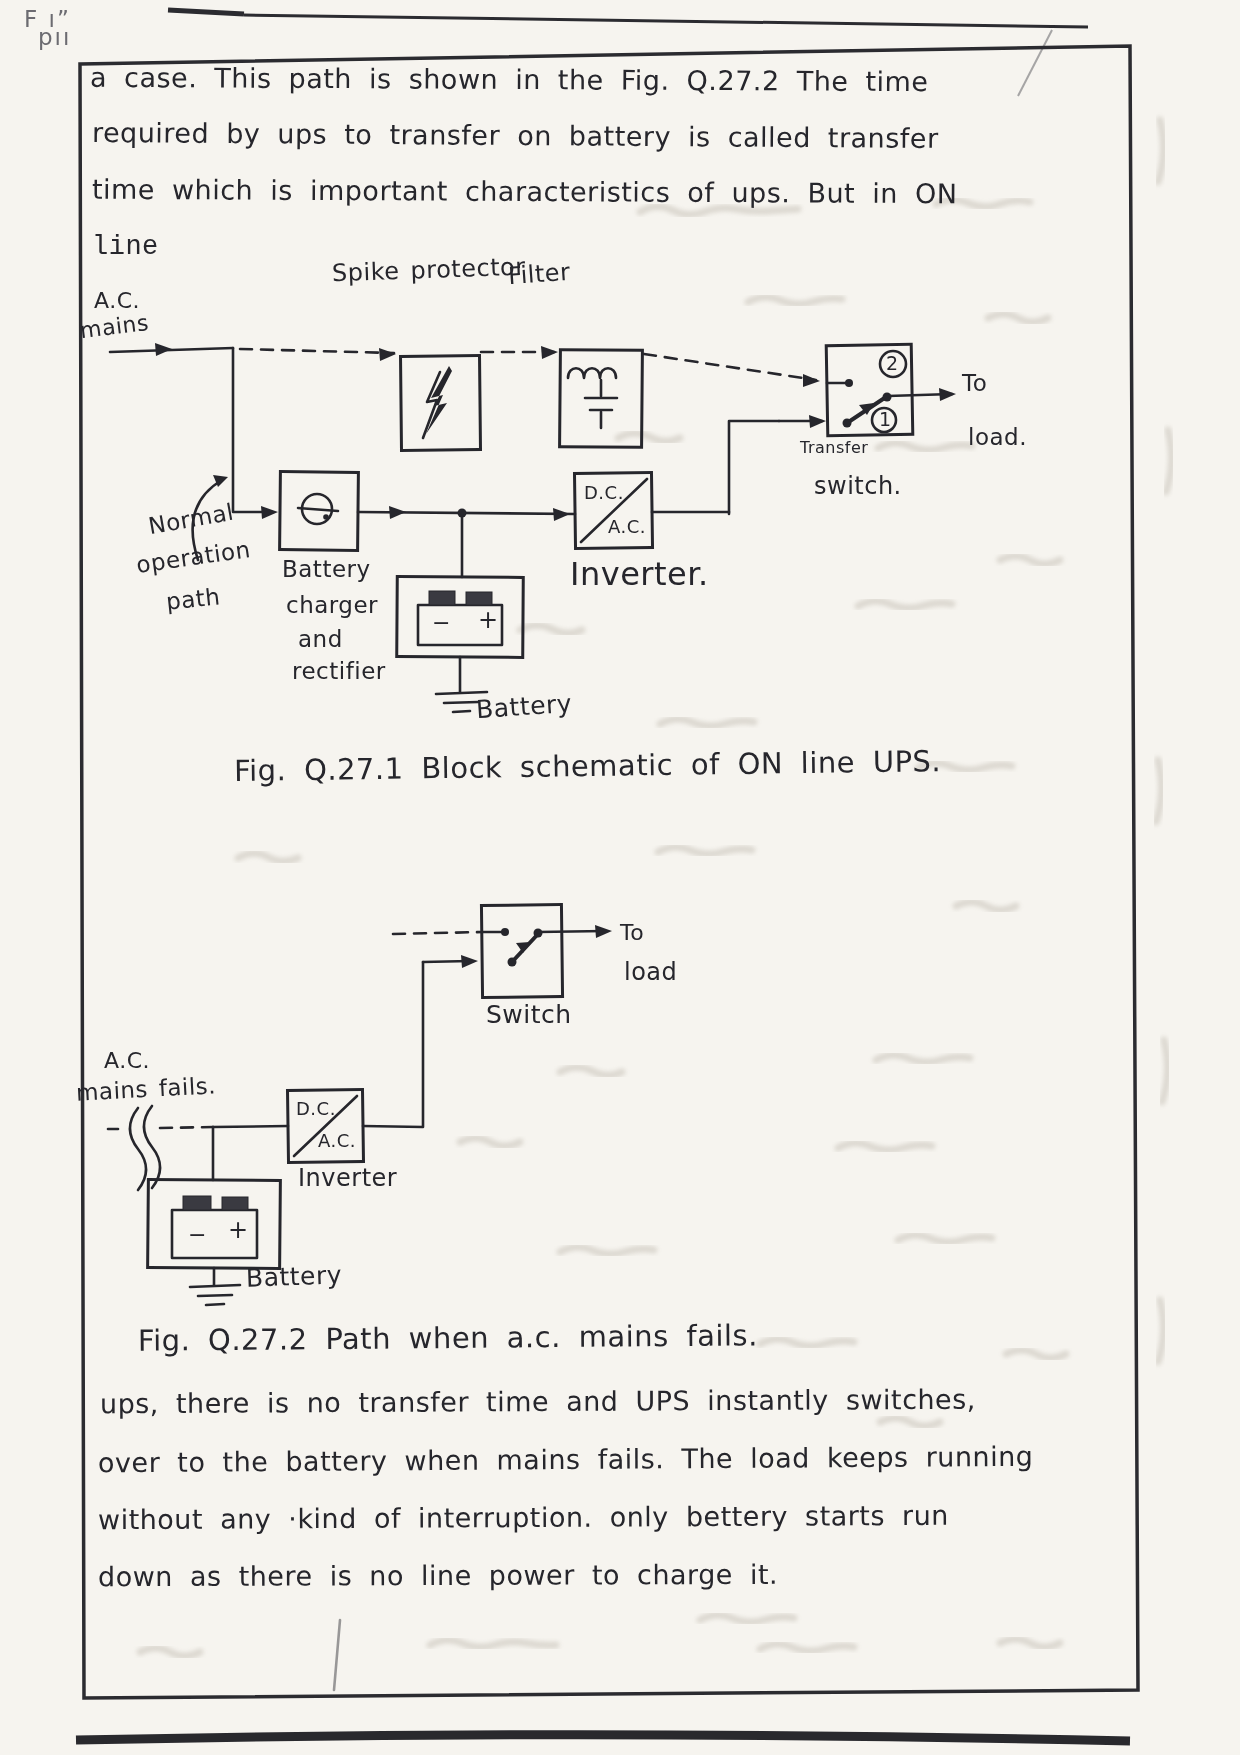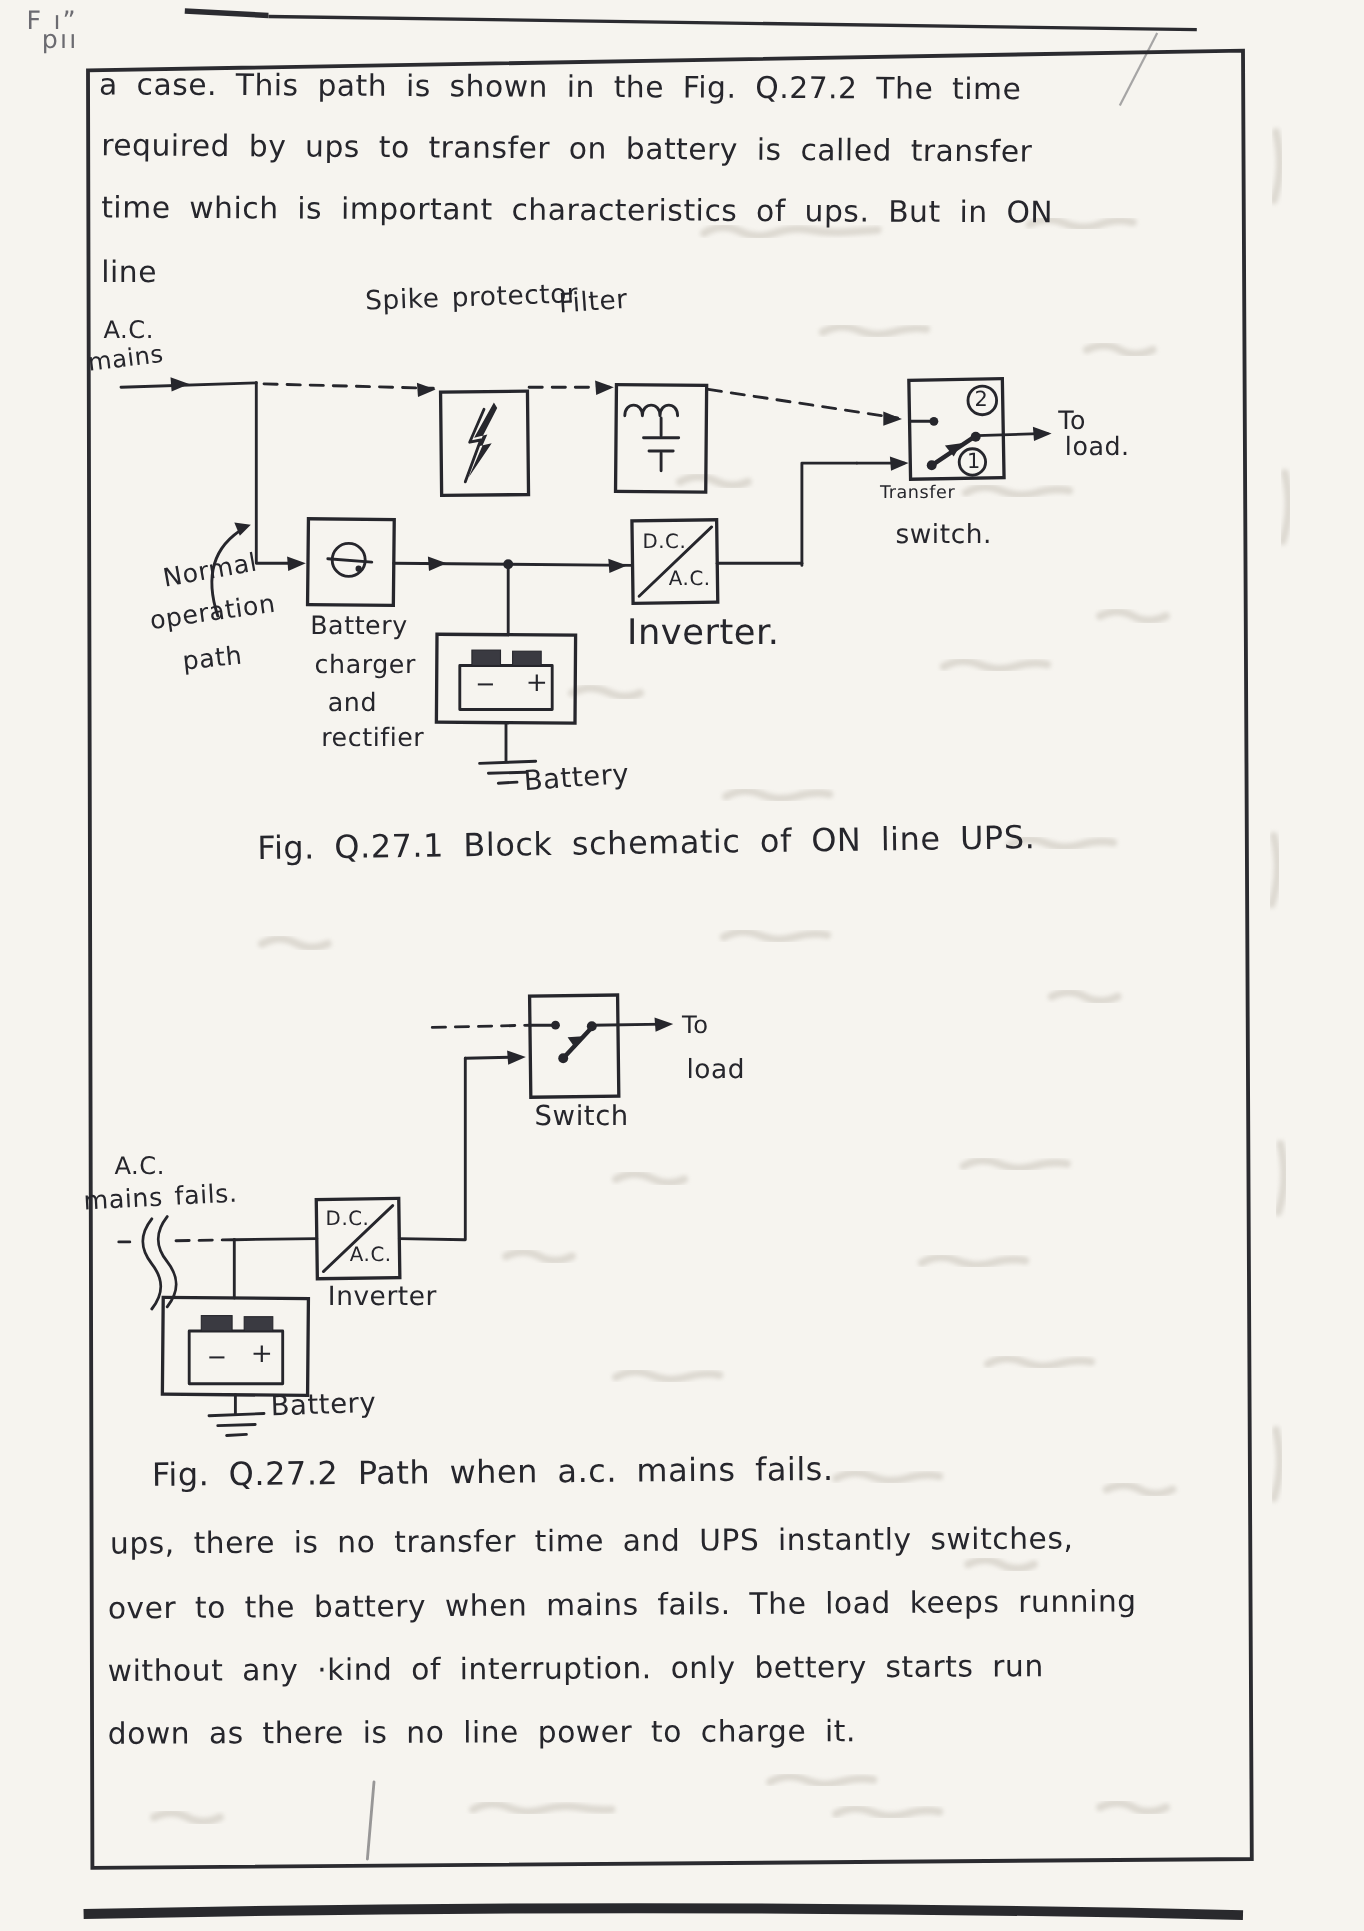--- a/index.html
+++ b/index.html
@@ -183,30 +183,30 @@
     <path class="ink" d="M190,1287 L240,1285 M198,1296 L232,1295 M206,1305 L224,1304" stroke-width="3.2"></path>
   </g>
 </svg>
 
 <span class="mark" style="left:24px;top:6px;">F ı”</span>
 <span class="mark" style="left:38px;top:24px;">pıı</span>
 
 <div class="hw para" style="left:90px;top:66px;transform:rotate(.3deg);">a case. This path is shown in the Fig. Q.27.2 The time</div>
 <div class="hw para" style="left:92px;top:122px;transform:rotate(.4deg);">required by ups to transfer on battery is called transfer</div>
 <div class="hw para" style="left:92px;top:178px;transform:rotate(.3deg);">time which is important characteristics of ups. But in ON</div>
-<div class="hw para" style="left:92px;top:234px;">line</div>
+<div class="hw para" style="left:92px;top:234px;font-family:Liberation Mono, monospace;">line</div>
 
 <span class="hw lab" style="left:94px;top:290px;font-size:22px;">A.C.</span>
 <span class="hw lab" style="left:80px;top:316px;font-size:22px;transform:rotate(-7deg);">mains</span>
 <span class="hw lab" style="left:332px;top:258px;font-size:24px;transform:rotate(-2deg);">Spike protector</span>
 <span class="hw lab" style="left:508px;top:262px;font-size:24px;transform:rotate(-4deg);">Filter</span>
 <span class="hw lab" style="left:886px;top:354px;font-size:19px;">2</span>
 <span class="hw lab" style="left:879px;top:410px;font-size:19px;">1</span>
 <span class="hw lab" style="left:962px;top:372px;">To</span>
-<span class="hw lab" style="left:968px;top:396px;">load.</span>
+<span class="hw lab" style="left:968px;top:426px;">load.</span>
 <span class="hw lab" style="left:800px;top:440px;font-size:16px;">Transfer</span>
 <span class="hw lab" style="left:814px;top:474px;font-size:24px;">switch.</span>
 <span class="hw lab" style="left:148px;top:508px;transform:rotate(-10deg);">Normal</span>
 <span class="hw lab" style="left:136px;top:546px;transform:rotate(-8deg);">operation</span>
 <span class="hw lab" style="left:166px;top:588px;transform:rotate(-6deg);">path</span>
 <span class="hw lab" style="left:282px;top:558px;">Battery</span>
 <span class="hw lab" style="left:286px;top:594px;">charger</span>
 <span class="hw lab" style="left:298px;top:628px;">and</span>
 <span class="hw lab" style="left:292px;top:660px;">rectifier</span>
 <span class="hw small" style="left:584px;top:484px;">D.C.</span>

